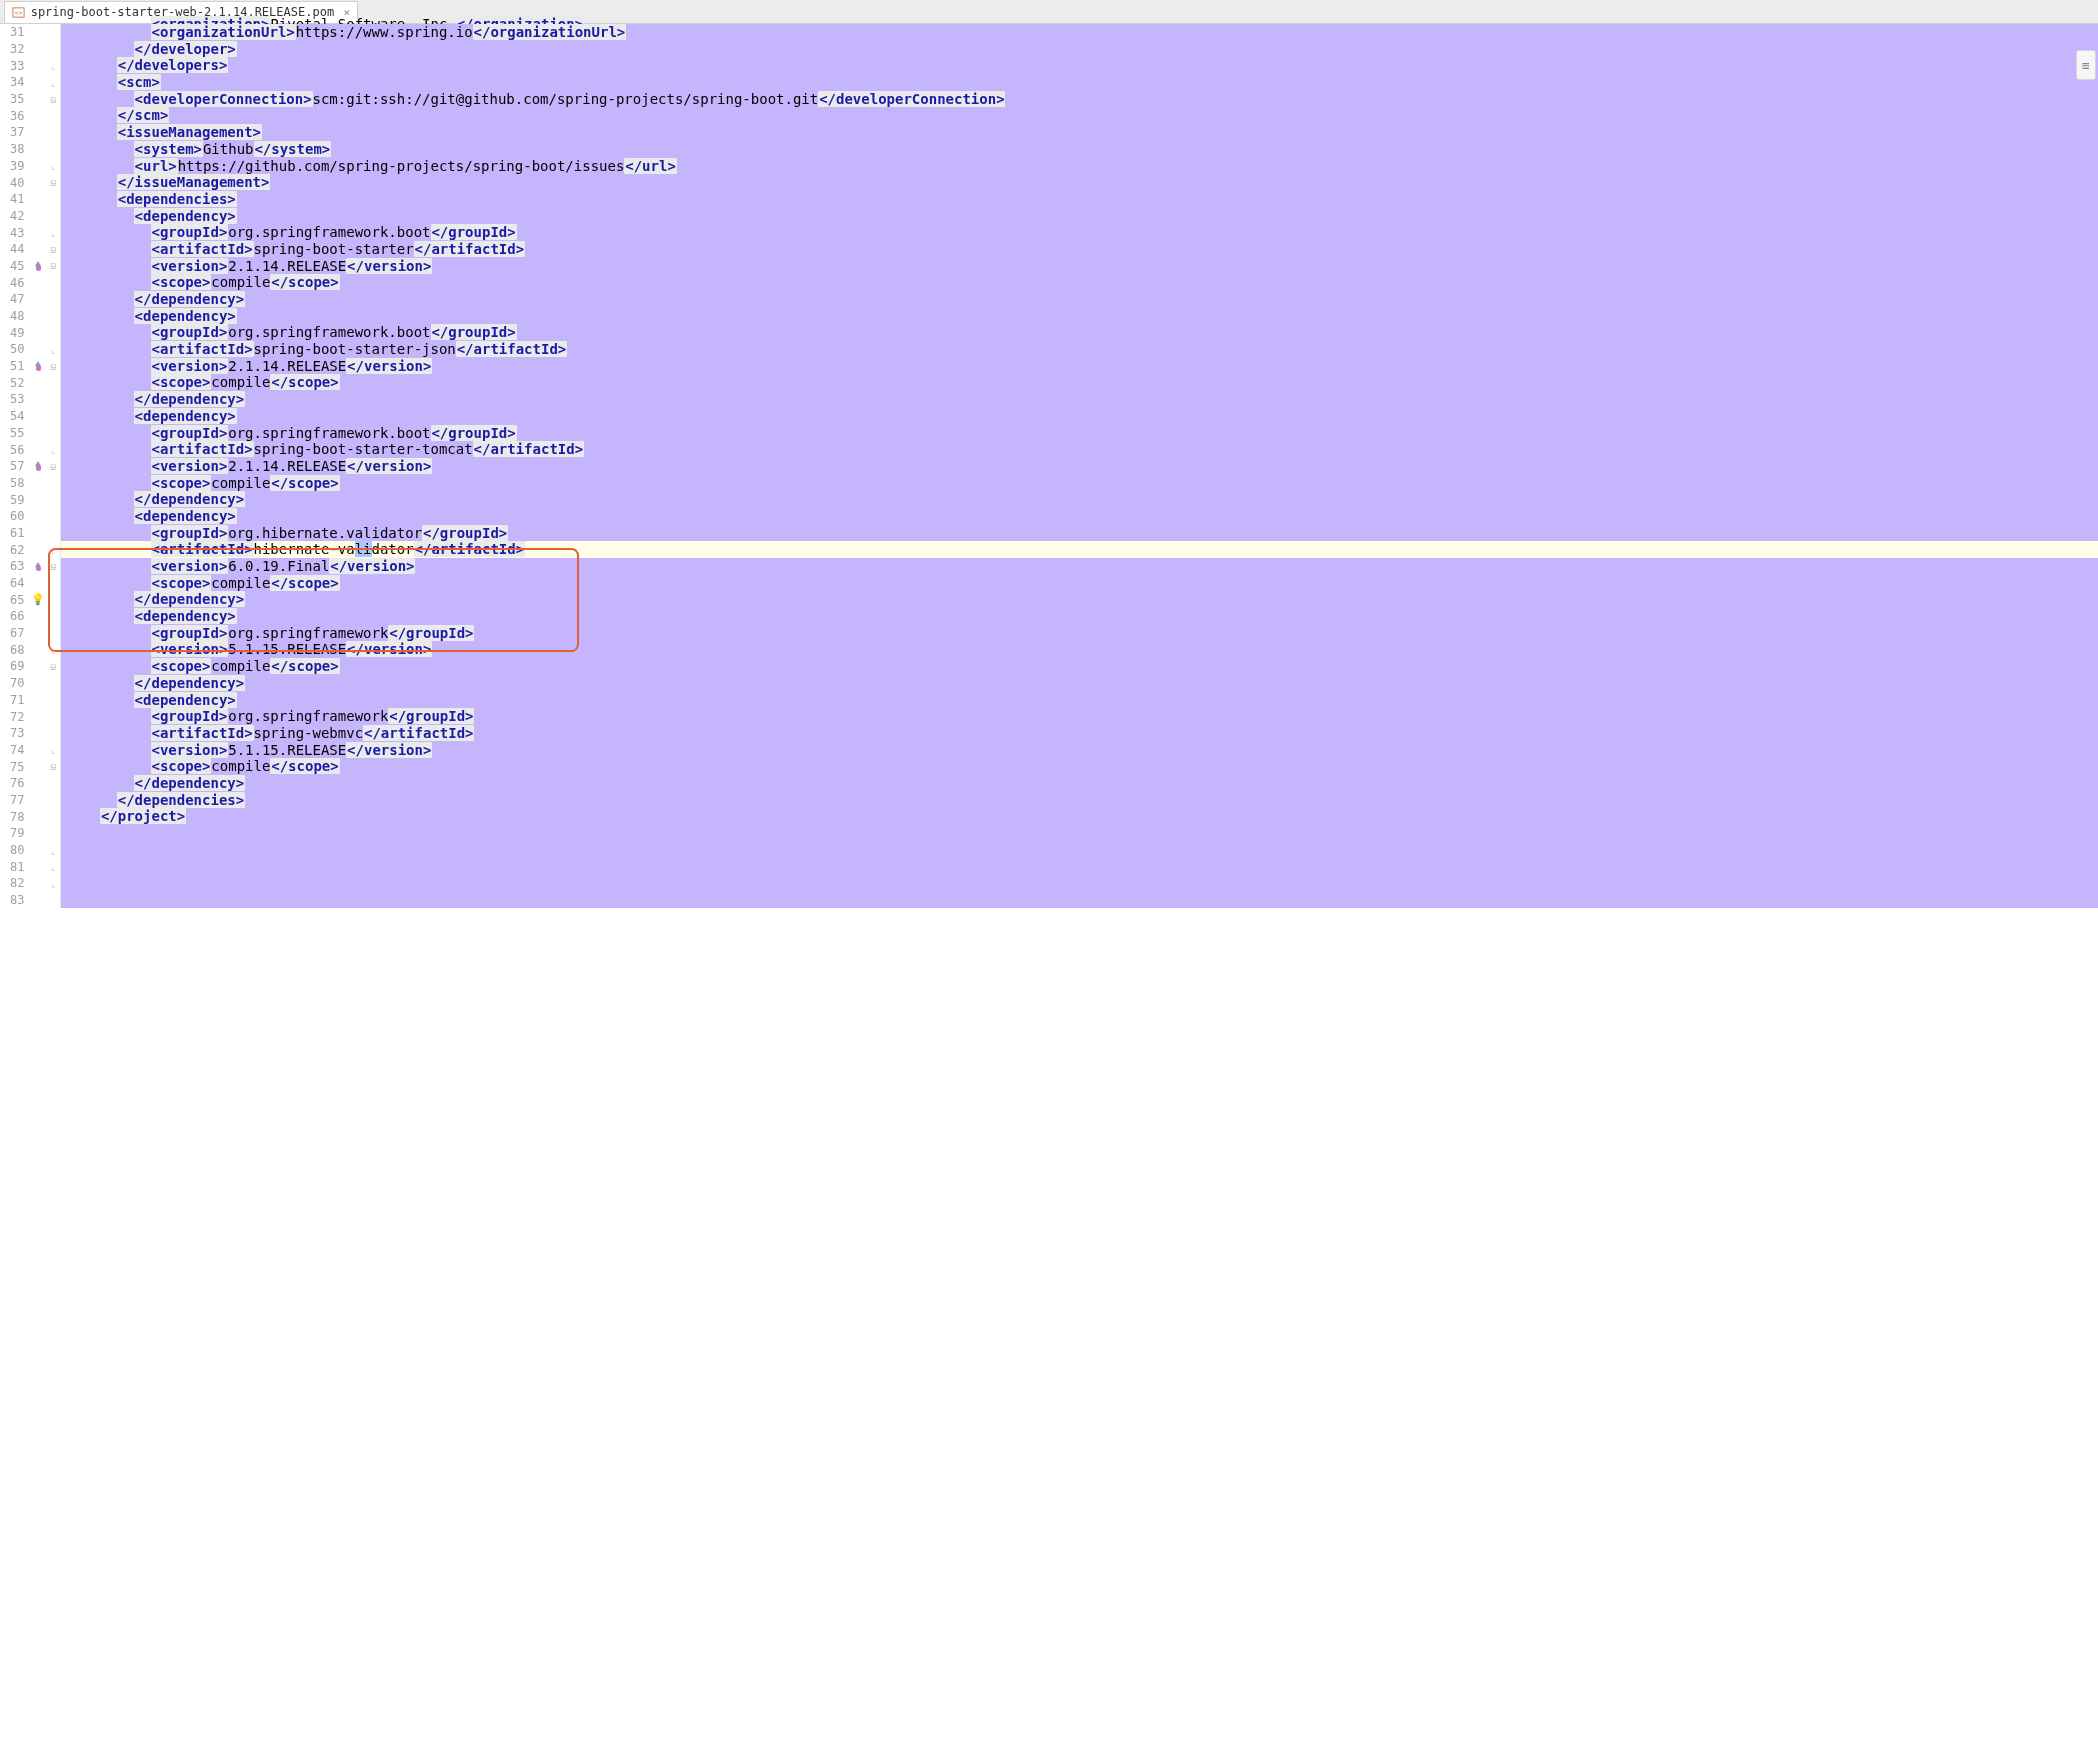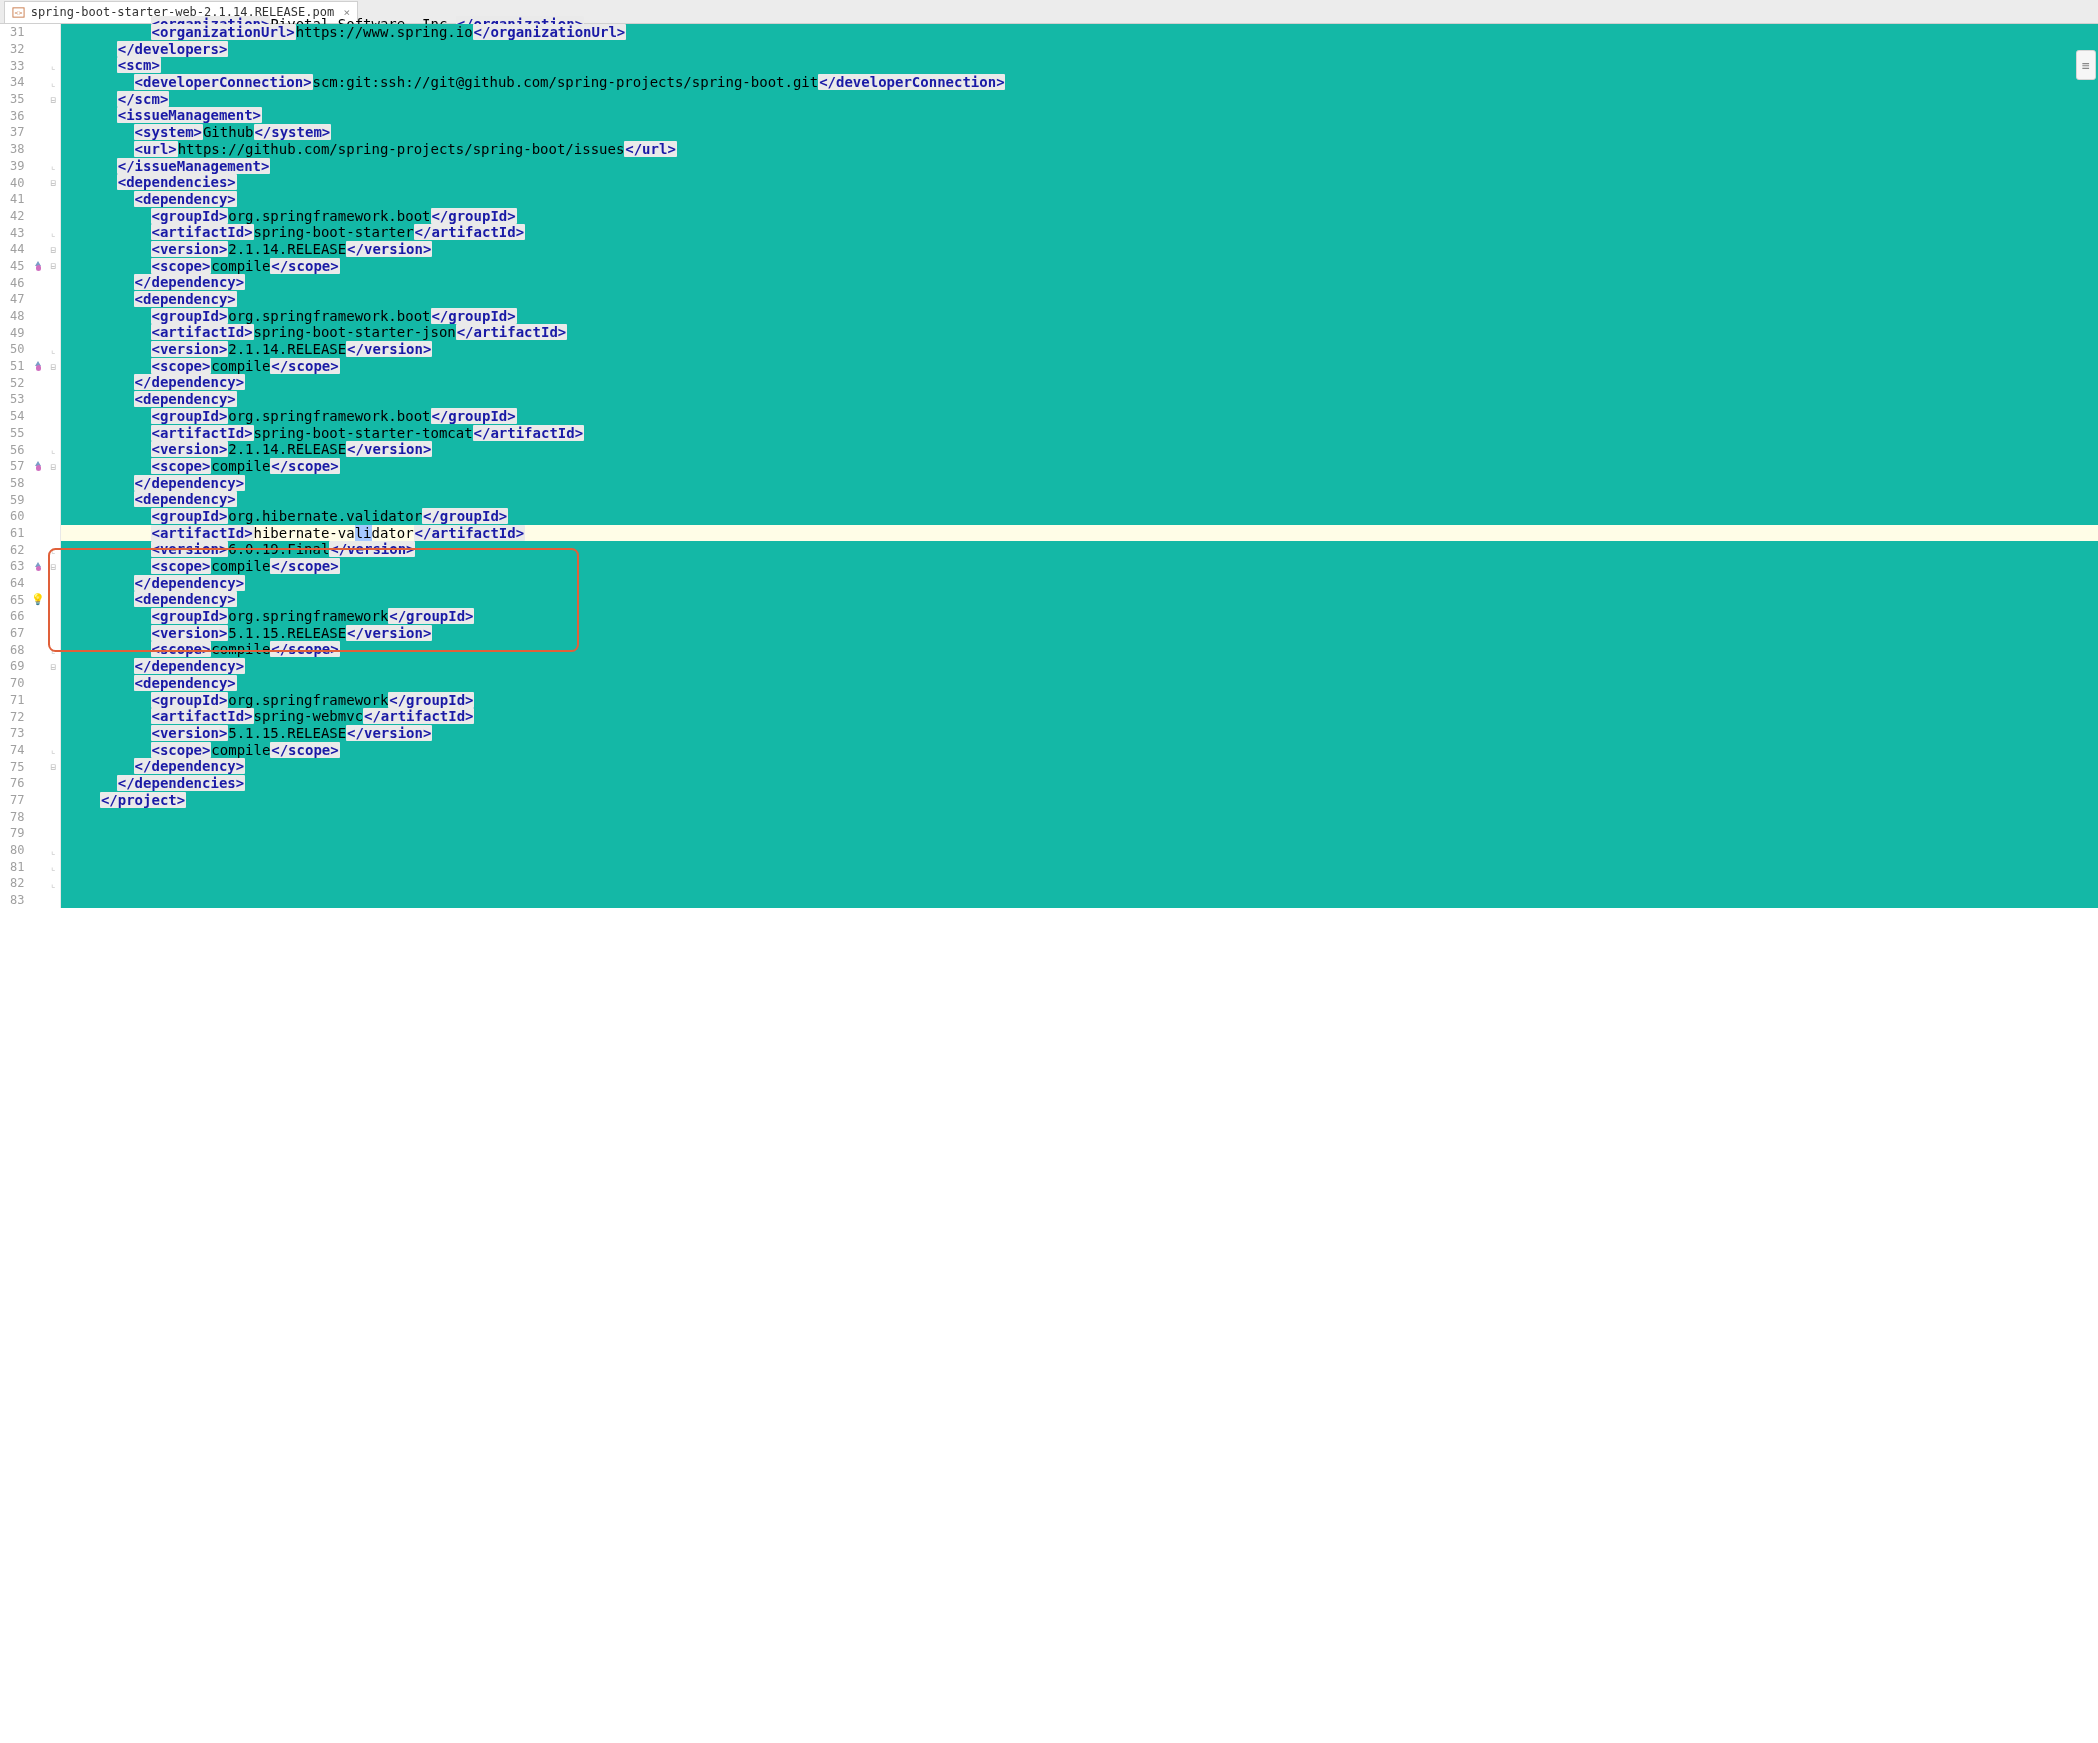--- a/index.html
+++ b/index.html
@@ -33,21 +33,21 @@
   .tab-icon {
     width: 13px; height: 13px;
     display: inline-flex; align-items: center; justify-content: center;
   }
   .tab-close {
     color: #888; font-size: 11px; margin-left: 3.7px;
   }
   .editor-area {
     display: flex;
     position: relative;
-    background: #14b8a6;
+    background: #c4b5fd;
   }
   .gutter {
     display: flex;
     flex-direction: column;
     background: #ffffff;
     border-right: 0.9px solid #e8e8e8;
     user-select: none;
     padding-top: 0;
   }
   .code-col {
@@ -185,20 +185,21 @@
       <div class="line-row"><div class="ln">79</div><div class="marker-col"></div><div class="fold-col"></div></div>
       <div class="line-row"><div class="ln">80</div><div class="marker-col"></div><div class="fold-col">⌞</div></div>
       <div class="line-row"><div class="ln">81</div><div class="marker-col"></div><div class="fold-col">⌞</div></div>
       <div class="line-row"><div class="ln">82</div><div class="marker-col"></div><div class="fold-col">⌞</div></div>
       <div class="line-row"><div class="ln">83</div><div class="marker-col"></div><div class="fold-col"></div></div>
     </div>
   <div class="code-col" id="code">
     <div class="red-box" id="redbox" style="top: 524px; height: 104px; left: -13px; width: 531px;"></div>
   <div class="code-line" style="margin-top: -8.3px; overflow: hidden; height: 8.3px; padding-top: 0px;"><span style="padding-left: 3.7px;">          </span><span class="tag">&lt;organization&gt;</span><span class="txt">Pivotal Software, Inc.</span><span class="tag">&lt;/organization&gt;</span></div>
       <div class="code-line"><span style="padding-left: 3.7px;">          </span><span class="tag">&lt;organizationUrl&gt;</span><span class="txt">https://www.spring.io</span><span class="tag">&lt;/organizationUrl&gt;</span></div>
+      <div class="code-line"><span style="padding-left: 3.7px;">        </span><span class="tag">&lt;/developer&gt;</span></div>
       <div class="code-line"><span style="padding-left: 3.7px;">      </span><span class="tag">&lt;/developers&gt;</span></div>
       <div class="code-line"><span style="padding-left: 3.7px;">      </span><span class="tag">&lt;scm&gt;</span></div>
       <div class="code-line"><span style="padding-left: 3.7px;">        </span><span class="tag">&lt;developerConnection&gt;</span><span class="txt">scm:git:ssh://git@github.com/spring-projects/spring-boot.git</span><span class="tag">&lt;/developerConnection&gt;</span></div>
       <div class="code-line"><span style="padding-left: 3.7px;">      </span><span class="tag">&lt;/scm&gt;</span></div>
       <div class="code-line"><span style="padding-left: 3.7px;">      </span><span class="tag">&lt;issueManagement&gt;</span></div>
       <div class="code-line"><span style="padding-left: 3.7px;">        </span><span class="tag">&lt;system&gt;</span><span class="txt">Github</span><span class="tag">&lt;/system&gt;</span></div>
       <div class="code-line"><span style="padding-left: 3.7px;">        </span><span class="tag">&lt;url&gt;</span><span class="txt">https://github.com/spring-projects/spring-boot/issues</span><span class="tag">&lt;/url&gt;</span></div>
       <div class="code-line"><span style="padding-left: 3.7px;">      </span><span class="tag">&lt;/issueManagement&gt;</span></div>
       <div class="code-line"><span style="padding-left: 3.7px;">      </span><span class="tag">&lt;dependencies&gt;</span></div>
       <div class="code-line"><span style="padding-left: 3.7px;">        </span><span class="tag">&lt;dependency&gt;</span></div>

